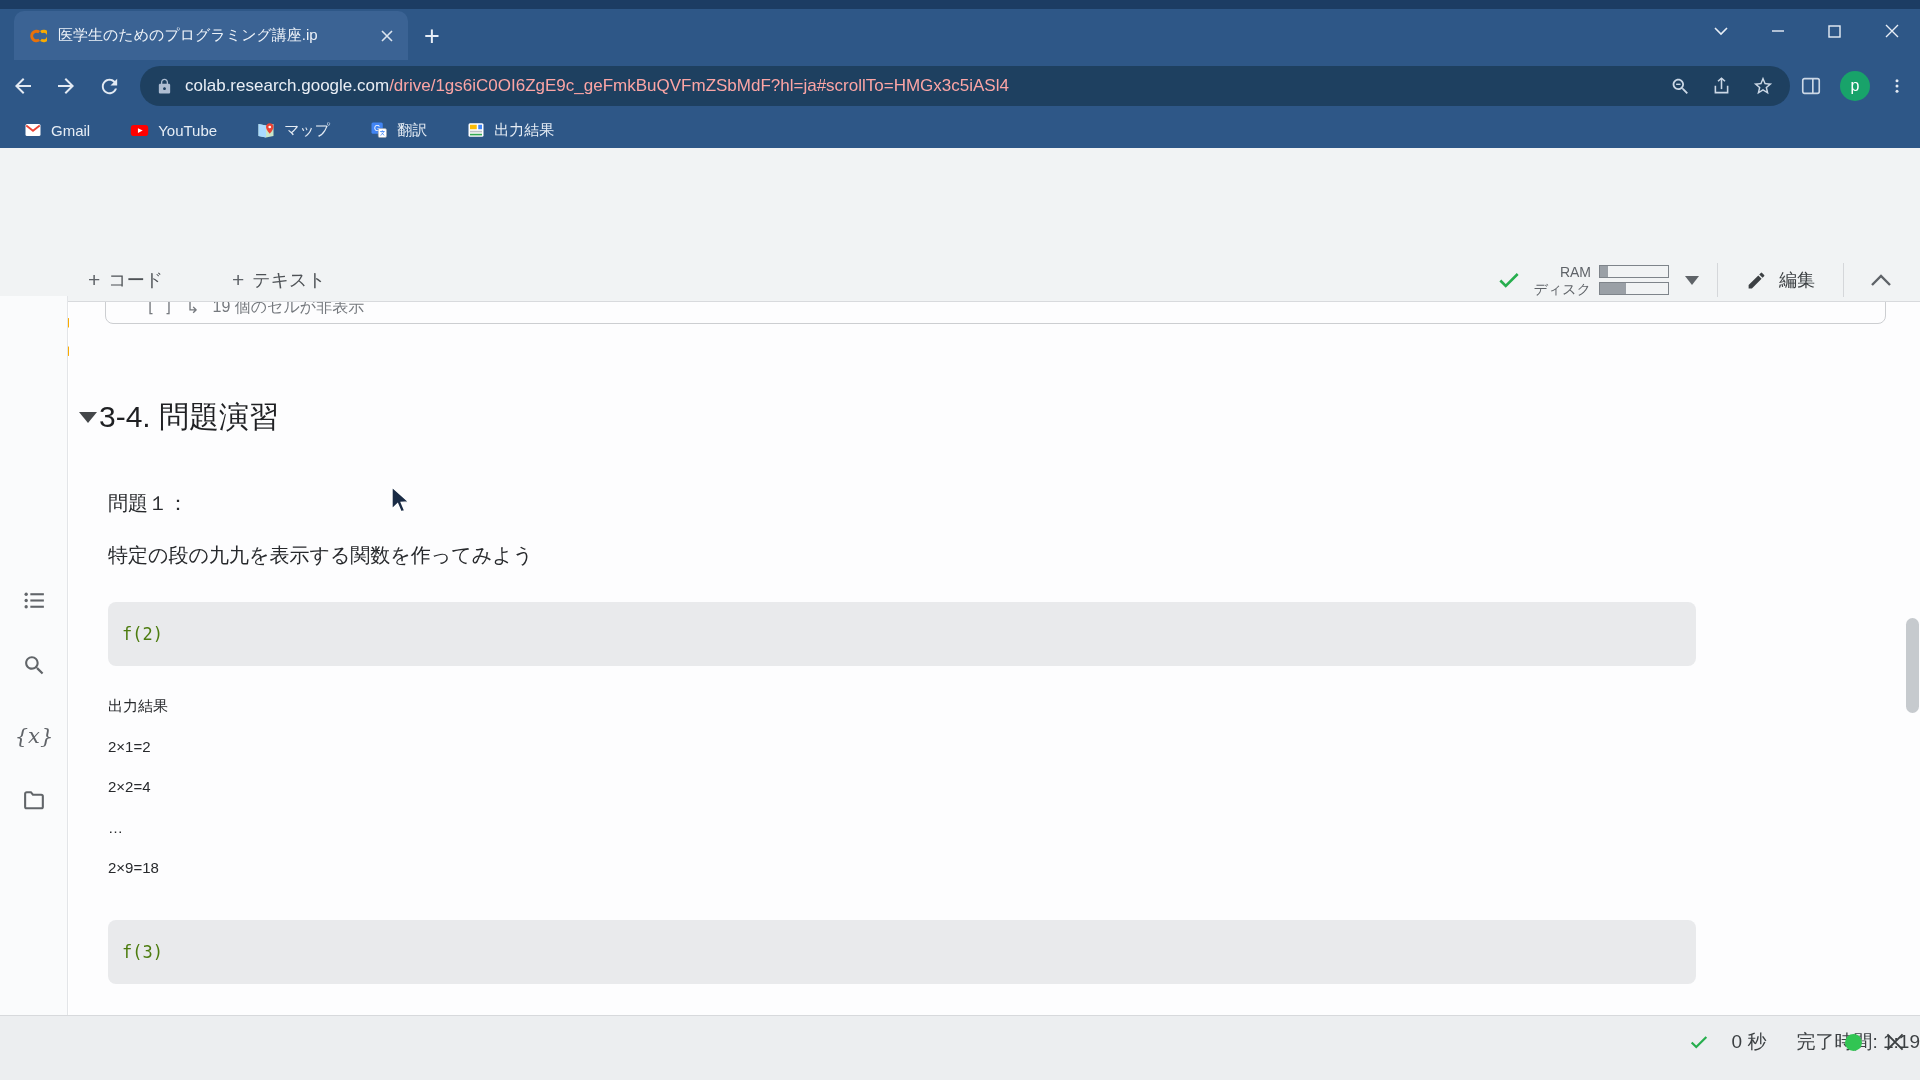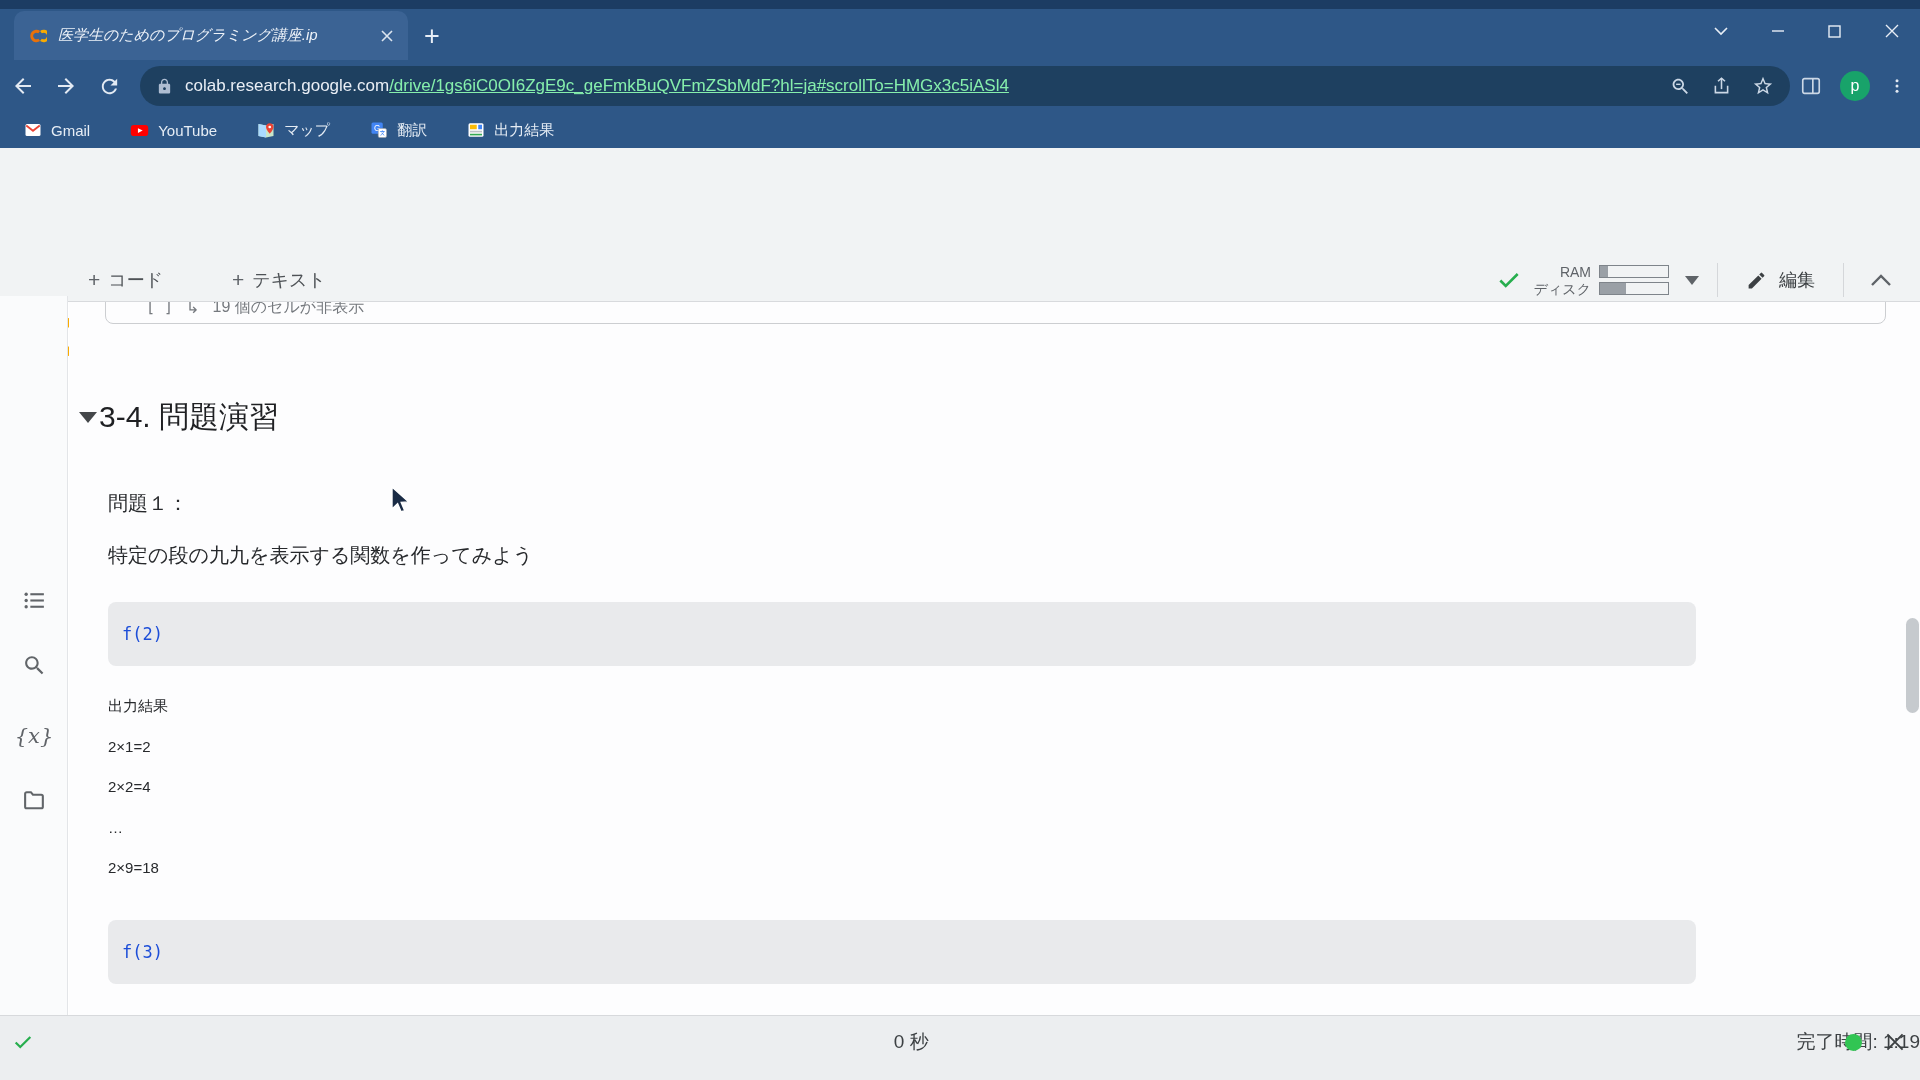--- a/index.html
+++ b/index.html
@@ -4,36 +4,36 @@
 <style>
   * { margin:0; padding:0; box-sizing:border-box; }
   html,body { width:1920px; height:1080px; }
   body { position:relative; overflow:hidden; background:#fff;
          font-family:"Liberation Sans", sans-serif; color:#202124; }
 
   
   #tabstrip { position:absolute; left:0; top:0; width:1920px; height:60px; background:#2e5787; }
   #topstrip { position:absolute; left:0; top:0; width:1920px; height:9px; background:#1c3c63; }
   #tab { position:absolute; left:14px; top:11px; width:394px; height:49px; background:#3b6394;
-         border-radius:10px 10px 0 0; display:flex; align-items:center; gap:11px; padding:0 14px;font-style:italic; }
+         border-radius:10px 10px 0 0; display:flex; align-items:center; gap:11px; padding:0 14px; }
   #tab-title { flex:1; color:#eef3f9; font-size:15px; white-space:nowrap; overflow:hidden; }
   .wicon { display:flex; align-items:center; justify-content:center; }
   #newtab { position:absolute; left:412px; top:16px; width:40px; height:40px; color:#e8eef6;
             font-size:27px; display:flex; align-items:center; justify-content:center; }
   #wincontrols { position:absolute; right:0; top:9px; height:44px; display:flex; }
   #wincontrols .wbtn { width:57px; height:44px; display:flex; align-items:center; justify-content:center; color:#e8eef6; }
 
   #urlrow { position:absolute; left:0; top:60px; width:1920px; height:52px; background:#2e5787;
             display:flex; align-items:center; }
   .navbtn { width:40px; height:40px; margin-left:3px; display:flex; align-items:center; justify-content:center; color:#e3eaf3; }
   #addressbar { position:absolute; left:140px; top:66px; width:1650px; height:40px; background:#1e4060;
                 border-radius:20px; display:flex; align-items:center; padding:0 16px; }
   #url-text { flex:1; font-size:17px; white-space:nowrap; overflow:hidden; margin-left:12px; }
   #url-domain { color:#e9eef5; }
-  #url-path { color:#86efac;text-decoration:underline; }
+  #url-path { color:#fca5a5; }
   .pillicon { margin-left:20px; color:#ccd8e6; display:flex; }
   #outer-right { position:absolute; right:14px; top:66px; height:40px; display:flex; align-items:center; gap:18px; }
   .avatar { width:30px; height:30px; border-radius:50%; background:#18a36a; color:#fff;
             display:flex; align-items:center; justify-content:center; font-size:16px; }
 
   #bookmarkbar { position:absolute; left:0; top:112px; width:1920px; height:36px; background:#2e5787;
                  display:flex; align-items:center; padding-left:24px; gap:40px; }
   .bookmark { display:flex; align-items:center; gap:9px; color:#e6edf5; font-size:15px; }
 
   
@@ -81,30 +81,30 @@
   #hidden-cells .mono { font-family:"DejaVu Sans Mono", monospace; font-size:15px; }
   #hidden-cells .lbl { font-size:16px; }
   #section-head { position:absolute; left:10px; top:95px; display:flex; align-items:center; gap:2px; }
   .tri-down { width:0; height:0; border-left:9px solid transparent; border-right:9px solid transparent;
               border-top:11px solid #44474a; }
   #section-title { font-size:30px; color:#1f2023; }
   .md-line { position:absolute; left:39px; font-size:20px; color:#27292c; }
   #prob-title { top:188px; } #prob-desc { top:240px; }
   .code-cell { position:absolute; left:39px; width:1588px; height:64px; background:#e9eaec; border-radius:8px;
                display:flex; align-items:center; padding-left:14px;
-               font-family:"DejaVu Sans Mono", monospace; font-size:17px; color:#1d4ed8; }
+               font-family:"DejaVu Sans Mono", monospace; font-size:17px; color:#4d7c0f; }
   #code1 { top:300px; } #code2 { top:618px; }
   #out-block { position:absolute; left:39px; top:395px; font-size:15px; color:#27292c; }
   #out-block p { height:40.5px; }
 
   
   #statusbar { position:absolute; left:0; top:1015px; width:1920px; height:65px; background:#eceef0;
                border-top:1px solid #d7d9dc; }
   #status-center { position:absolute; left:0; top:0; width:100%; height:52px; display:flex;
-                   align-items:center; justify-content:space-between; gap:22px; font-size:19px; color:#3c4043;padding-left:12px; }
+                   align-items:center; justify-content:flex-end; gap:22px; font-size:19px; color:#3c4043;padding-left:12px; }
   #status-dot { position:absolute; right:58px; top:18px; width:17px; height:17px; border-radius:50%; background:#31c553; }
   #status-close { position:absolute; right:12px; top:13px; color:#3c4043; }
 
   
   #scroll-thumb { position:absolute; right:1px; top:618px; width:13px; height:95px; background:#c6cace; border-radius:7px; }
   #cursor { position:absolute; left:390px; top:486px; }
 </style>
 </head>
 <body>
 

